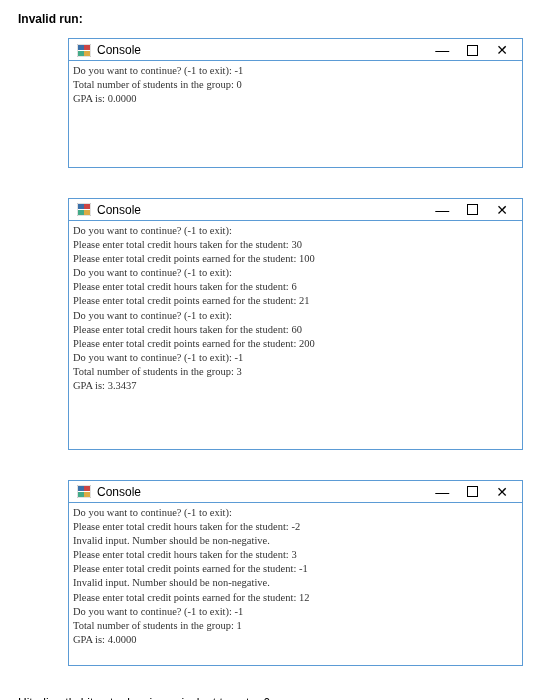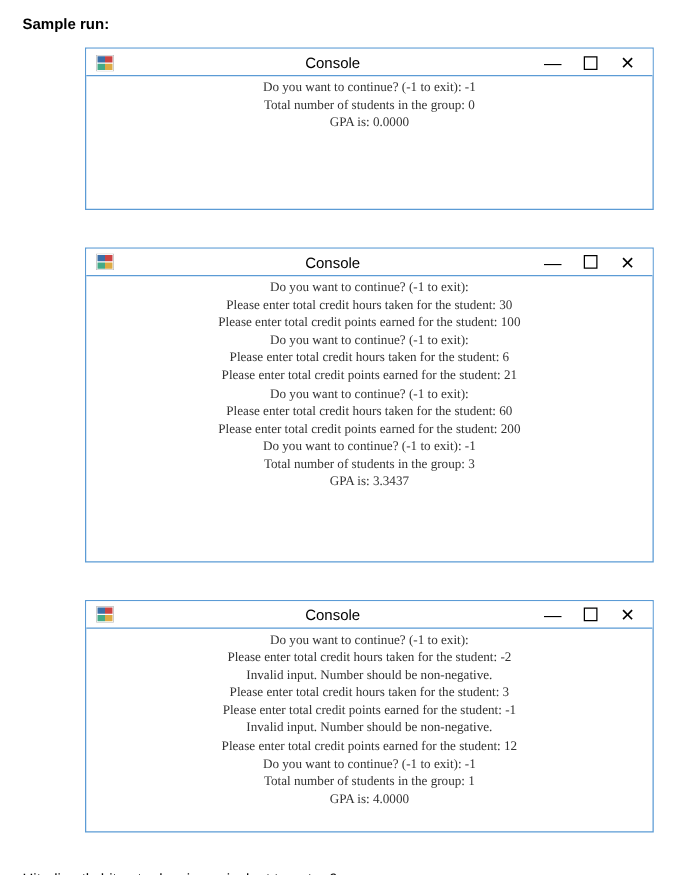--- a/index.html
+++ b/index.html
@@ -11,21 +11,20 @@
       padding: 12px 18px;
     }
     .heading {
       font-weight: bold;
       font-size: 12px;
       margin-bottom: 12px;
     }
     .console-wrap {
       margin-left: 50px;
       margin-bottom: 30px;
-      text-align: center;
     }
     .console-window {
       border: 1px solid #5b9bd5;
       width: 455px;
     }
     .titlebar {
       background: #fff;
       border-bottom: 1px solid #5b9bd5;
       padding: 4px 8px 3px 8px;
       display: flex;
@@ -60,21 +59,21 @@
       font-size: 12px;
       margin-top: 6px;
     }
     .c1 .console-body { padding-bottom: 60px; }
     .c2 .console-body { padding-bottom: 55px; }
     .c3 .console-body { padding-bottom: 18px; }
   </style>
 </head>
 <body>
 
-<div class="heading">Sample run:</div>
+<div class="heading">Invalid run:</div>
 
 <div class="console-wrap c1">
   <div class="console-window">
     <div class="titlebar">
       <span class="titlebar-icon">
         <svg width="14" height="13" viewBox="0 0 14 13">
           <rect x="0" y="0" width="14" height="13" fill="#fff" stroke="#888" stroke-width="0.5"></rect>
           <rect x="1" y="1" width="6" height="5" fill="#3b6fa8"></rect>
           <rect x="7" y="1" width="6" height="5" fill="#c44"></rect>
           <rect x="1" y="7" width="6" height="5" fill="#4a8"></rect>

